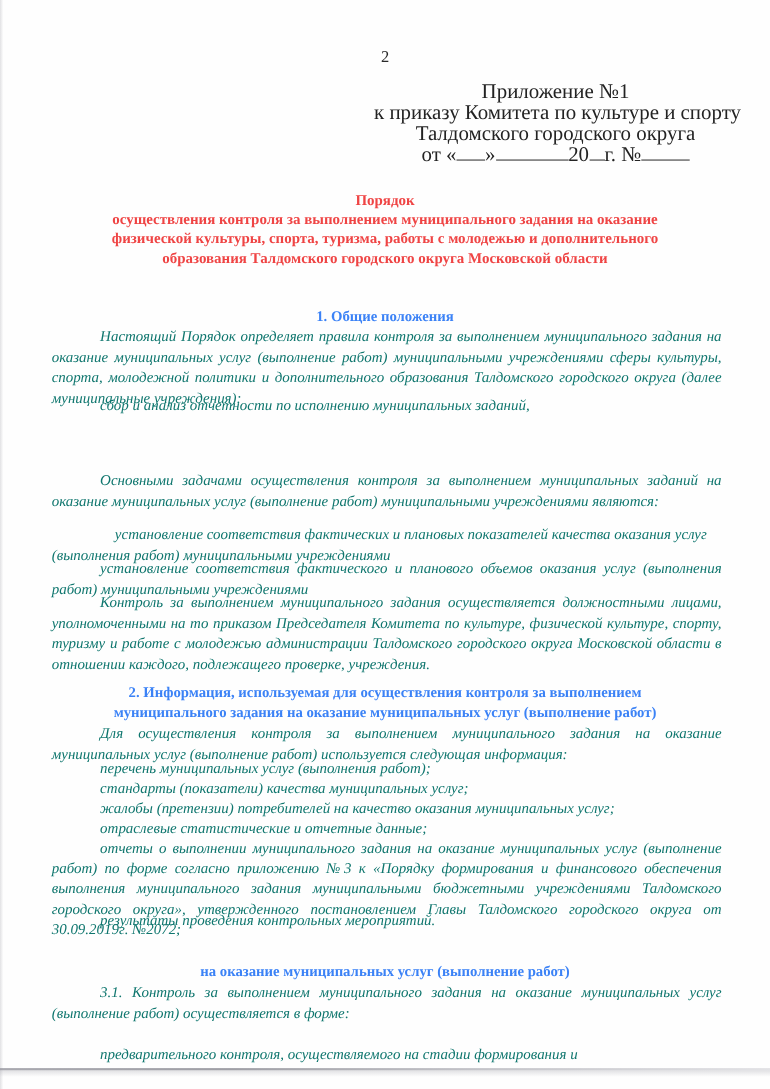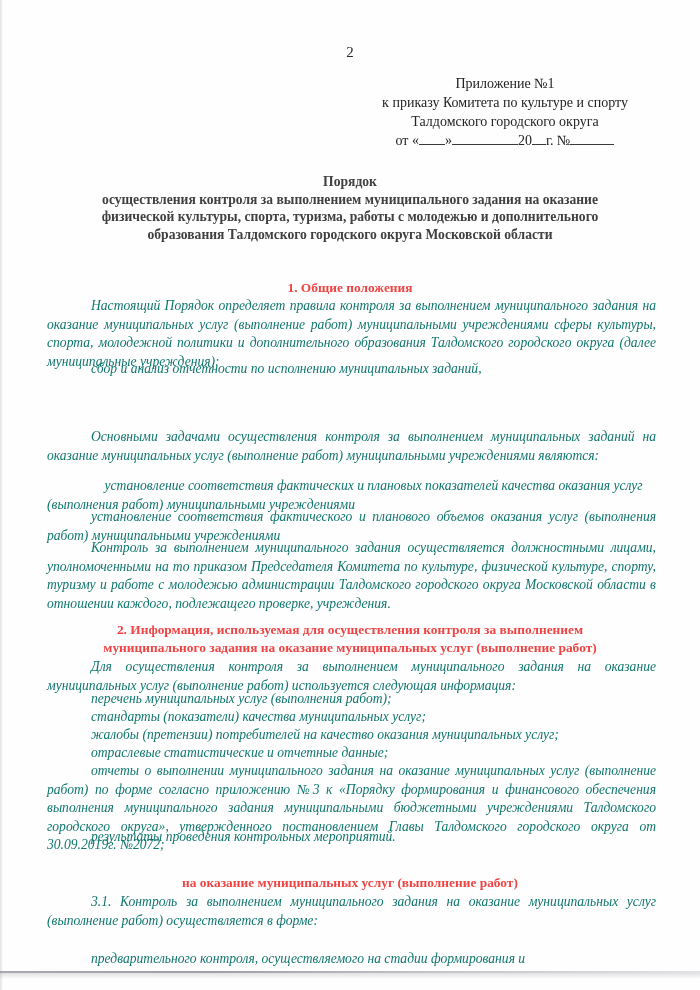--- a/index.html
+++ b/index.html
@@ -56,53 +56,53 @@
     font-size: 15px;
     color: #2a2a2a;
   }
 
   .appendix-block {
     position: absolute;
     top: 74px;
     left: 340px;
     width: 330px;
     text-align: center;
-    font-size: 14px;
+    font-size: 19px;
     line-height: 19px;
     color: #232323;
   }
   .appendix-block .ln { white-space: nowrap; }
   .blank-s { display: inline-block; width: 26px; border-bottom: 1px solid #3a3a3a; }
   .blank-m { display: inline-block; width: 66px; border-bottom: 1px solid #3a3a3a; }
   .blank-l { display: inline-block; width: 14px; border-bottom: 1px solid #3a3a3a; }
   .blank-xl { display: inline-block; width: 44px; border-bottom: 1px solid #3a3a3a; }
 
   .doc-title {
     position: absolute;
     top: 173px;
     left: 22px;
     width: 656px;
     text-align: center;
     font-weight: bold;
     font-size: 13.6px;
     line-height: 17.6px;
-    color: #404040;
+    color: #ef4444;
   }
   .doc-title .title-head { display: block; }
   .doc-title .title-line { display: block; text-align: center; }
 
   .section-h {
     position: absolute;
     left: 22px;
     width: 656px;
     text-align: center;
     font-weight: bold;
     font-size: 13.4px;
     line-height: 17.6px;
-    color: #ef4444;
+    color: #3b82f6;
   }
 
   .para {
     position: absolute;
     left: 47px;
     width: 609px;
     text-align: justify;
     text-align-last: left;
     font-size: 13.6px;
     line-height: 18.6px;

